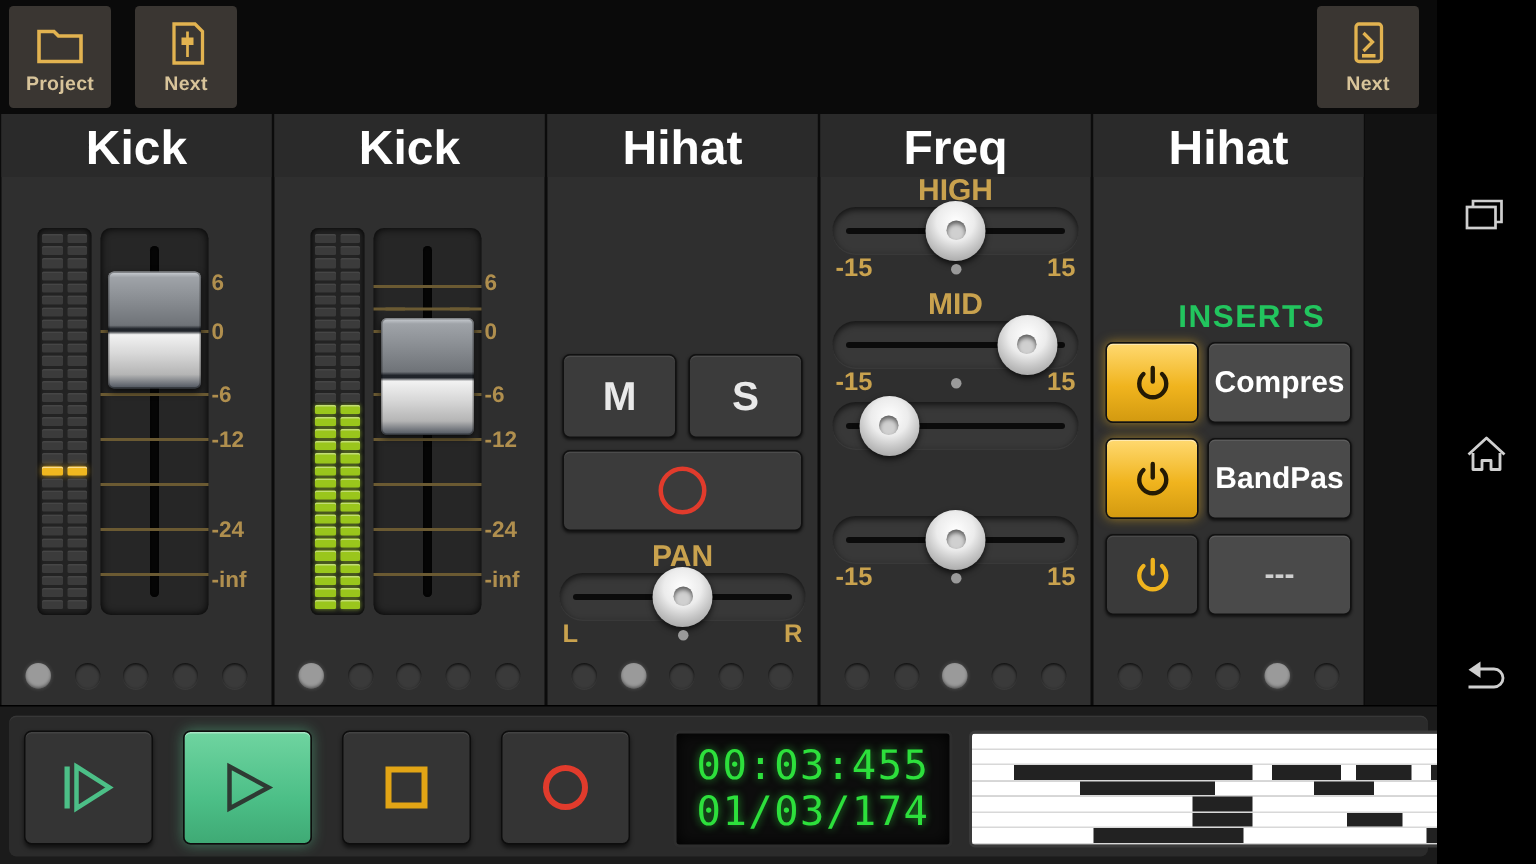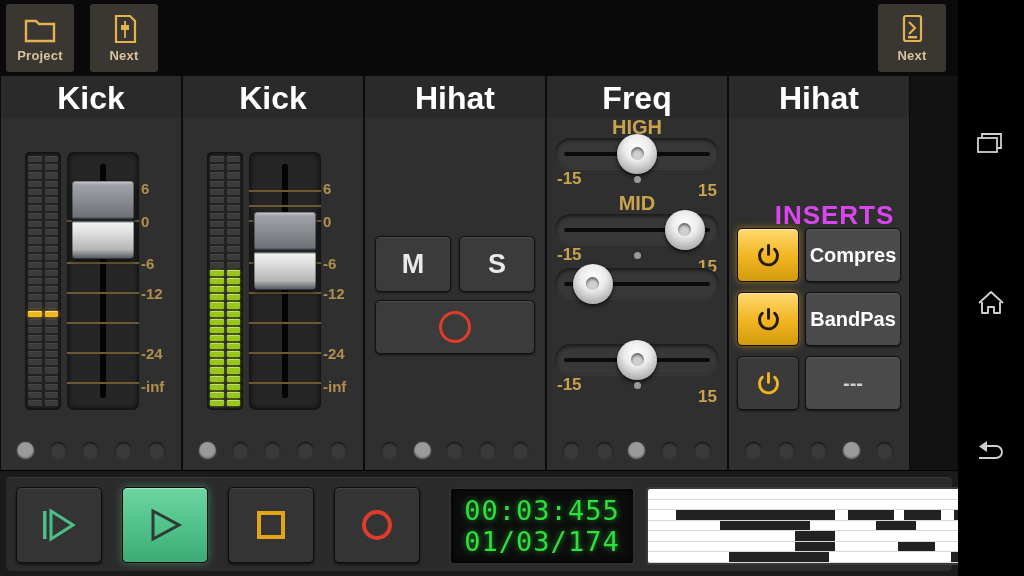--- a/index.html
+++ b/index.html
@@ -80,27 +80,27 @@
                background:#0b0b0b;border-radius:2px;}
   .hs .hk{position:absolute;top:50%;width:40px;height:40px;margin-top:-20px;margin-left:-20px;
           border-radius:50%;
           background:radial-gradient(circle at 50% 35%,#ffffff 0%,#ececec 38%,#c6c6c6 62%,#8e8e8e 100%);
           box-shadow:0 2px 4px rgba(0,0,0,.7);}
   .hs .hk::after{content:"";position:absolute;left:50%;top:50%;width:13px;height:13px;
                  margin:-6.5px 0 0 -6.5px;border-radius:50%;background:#d0d0d0;
                  box-shadow:inset 0 2px 3px rgba(0,0,0,.55);}
   .hs .ends{position:relative;height:20px;color:#c9a24e;font-size:17px;font-weight:bold;}
   .hs .ends .lo{position:absolute;left:2px;top:0;}
-  .hs .ends .hi{position:absolute;right:2px;top:12px;text-align:right;}
+  .hs .ends .hi{position:absolute;right:2px;top:0;text-align:right;}
   .hs .ends .mid{position:absolute;left:50%;top:7px;width:7px;height:7px;margin-left:-3.5px;
                  border-radius:50%;background:#9a9a9a;}
 
   
-  .ins-cap{position:absolute;left:0;right:0;top:82px;text-align:center;color:#d946ef;
-           font-size:26px;font-weight:bold;letter-spacing:1px;margin-left:31px;}
+  .ins-cap{position:absolute;left:0;right:0;top:82px;text-align:center;color:#22c55e;
+           font-size:21px;font-weight:bold;letter-spacing:1px;margin-left:31px;}
   .insrow{position:absolute;left:8px;right:8px;height:54px;display:flex;gap:6px;}
   .pwr{width:60px;background:#3a3a3a;border:1px solid #111;border-radius:5px;
        display:flex;align-items:center;justify-content:center;
        box-shadow:inset 0 1px 0 rgba(255,255,255,.08),0 1px 2px rgba(0,0,0,.6);}
   .pwr.on{background:linear-gradient(180deg,#ffd970 0%,#f0b41e 55%,#d39a10 100%);
           box-shadow:0 0 7px rgba(240,180,30,.55),inset 0 1px 0 rgba(255,255,255,.45);}
   .pwr svg{width:27px;height:27px;}
   .slotname{flex:1;background:#4a4a4a;border:1px solid #111;border-radius:5px;
             color:#fff;font-size:20px;font-weight:bold;display:flex;align-items:center;
             justify-content:center;overflow:hidden;white-space:nowrap;
@@ -425,20 +425,32 @@
     <div class="strip" style="left:364px;width:182px;">
       <div class="title">Hihat</div>
       <div class="body">
         <div class="msrow">
           <div class="mbtn">M</div>
           <div class="mbtn">S</div>
         </div>
         <div class="recbtn">
           <span class="recdot"></span>
         </div>
+        <div class="hs" style="top:242px">
+          <div class="cap">PAN</div>
+          <div class="track">
+            <i></i>
+            <span class="hk" style="left:50%"></span>
+          </div>
+          <div class="ends">
+            <span class="lo">L</span>
+            <span class="mid"></span>
+            <span class="hi">R</span>
+          </div>
+        </div>
       </div>
       <div class="dots">
         <span class="dot"></span>
         <span class="dot on"></span>
         <span class="dot"></span>
         <span class="dot"></span>
         <span class="dot"></span>
       </div>
     </div>
 

